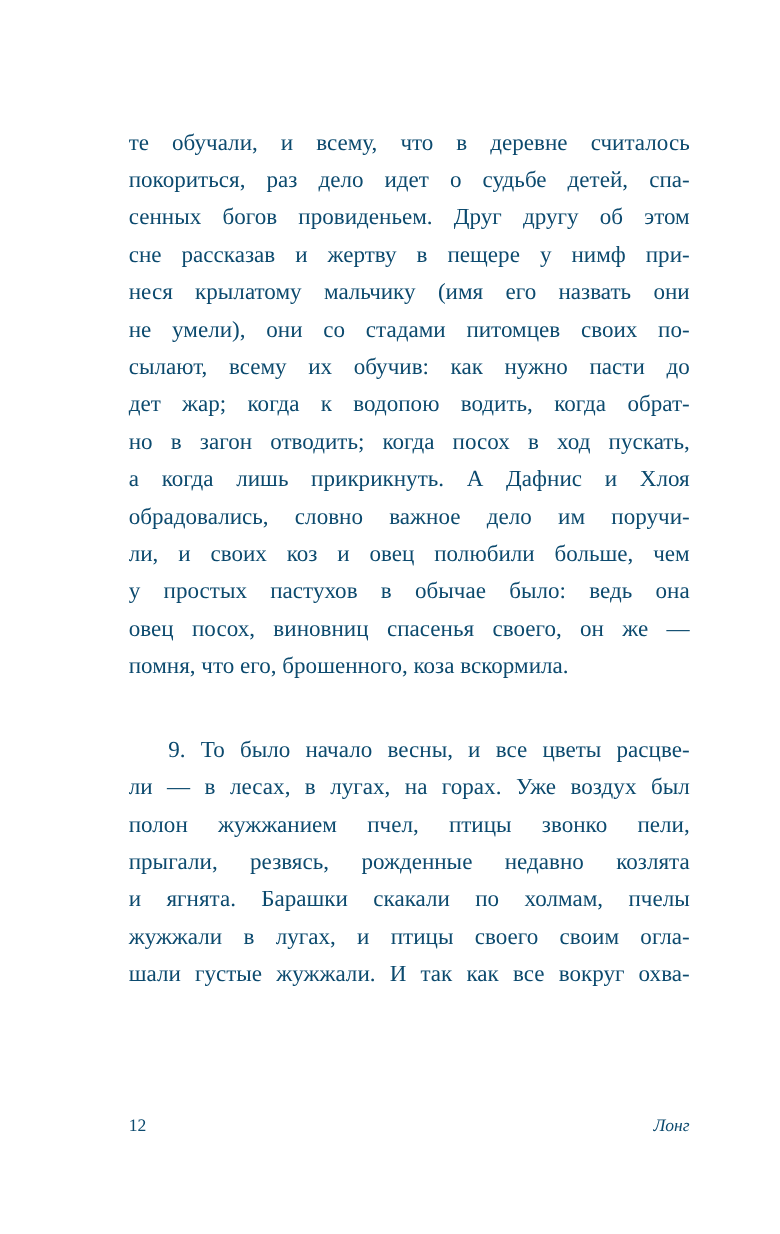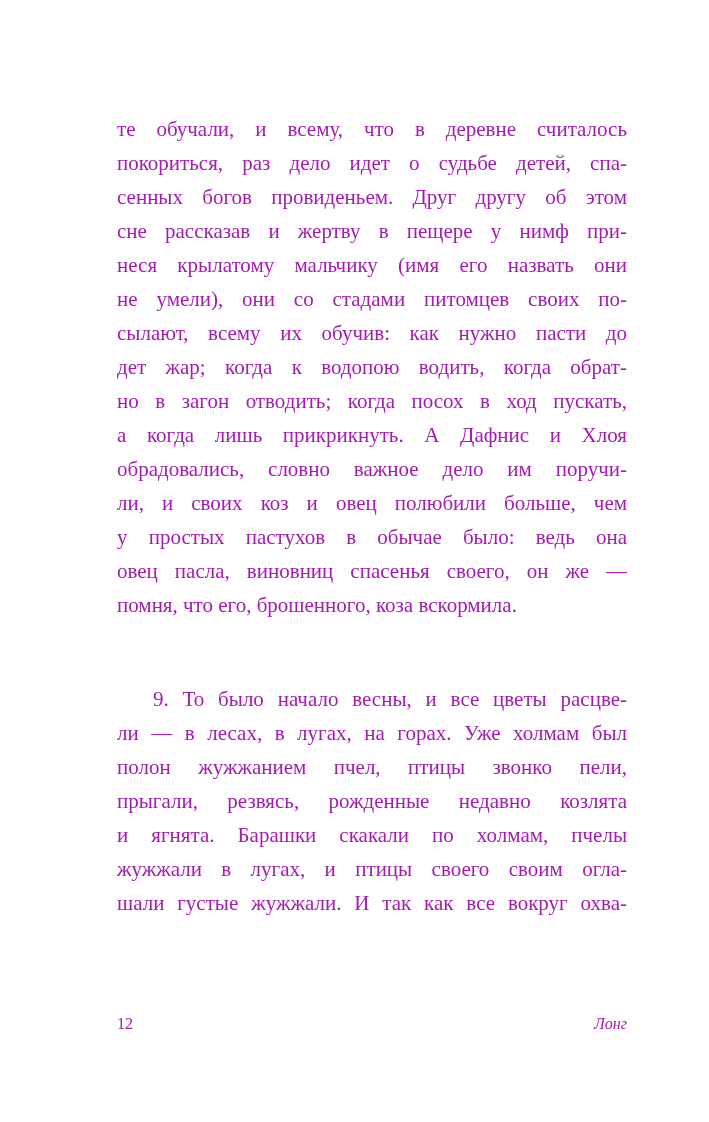--- a/index.html
+++ b/index.html
@@ -6,33 +6,33 @@
     margin: 0;
     padding: 0;
     background: #ffffff;
   }
   .page {
     position: relative;
     width: 709px;
     height: 1122px;
     background: #ffffff;
     font-family: "Liberation Serif", serif;
-    color: #a21caf;
+    color: #0c4a6e;
     overflow: hidden;
   }
   .text-block {
     position: absolute;
     left: 117px;
     top: 112px;
     width: 510px;
     font-size: 21px;
     line-height: 34px;
   }
   .paragraph { margin: 0; }
-  .paragraph + .paragraph { margin-top: 60px; }
+  .paragraph + .paragraph { margin-top: 42px; }
   .line {
     text-align: justify;
     text-align-last: justify;
     white-space: normal;
   }
   .paragraph.flush-last .line:last-child {
     text-align-last: left;
   }
   .paragraph.indent-first .line:first-child {
     text-indent: 36px;
@@ -64,26 +64,26 @@
         <div class="line">сне рассказав и жертву в пещере у нимф при-</div>
         <div class="line">неся крылатому мальчику (имя его назвать они</div>
         <div class="line">не умели), они со стадами питомцев своих по-</div>
         <div class="line">сылают, всему их обучив: как нужно пасти до</div>
         <div class="line">дет жар; когда к водопою водить, когда обрат-</div>
         <div class="line">но в загон отводить; когда посох в ход пускать,</div>
         <div class="line">а когда лишь прикрикнуть. А Дафнис и Хлоя</div>
         <div class="line">обрадовались, словно важное дело им поручи-</div>
         <div class="line">ли, и своих коз и овец полюбили больше, чем</div>
         <div class="line">у простых пастухов в обычае было: ведь она</div>
-        <div class="line">овец пасла, виновниц спасенья своего, он же —</div>
+        <div class="line">овец посох, виновниц спасенья своего, он же —</div>
         <div class="line">помня, что его, брошенного, коза вскормила.</div>
       </div>
       <div class="paragraph indent-first">
         <div class="line">9. То было начало весны, и все цветы расцве-</div>
-        <div class="line">ли — в лесах, в лугах, на горах. Уже холмам был</div>
+        <div class="line">ли — в лесах, в лугах, на горах. Уже воздух был</div>
         <div class="line">полон жужжанием пчел, птицы звонко пели,</div>
         <div class="line">прыгали, резвясь, рожденные недавно козлята</div>
         <div class="line">и ягнята. Барашки скакали по холмам, пчелы</div>
         <div class="line">жужжали в лугах, и птицы своего своим огла-</div>
         <div class="line">шали густые жужжали. И так как все вокруг охва-</div>
       </div>
     </div>
   <div class="footer">
     <span class="page-number">12</span>
     <span class="running-title">Лонг</span>

